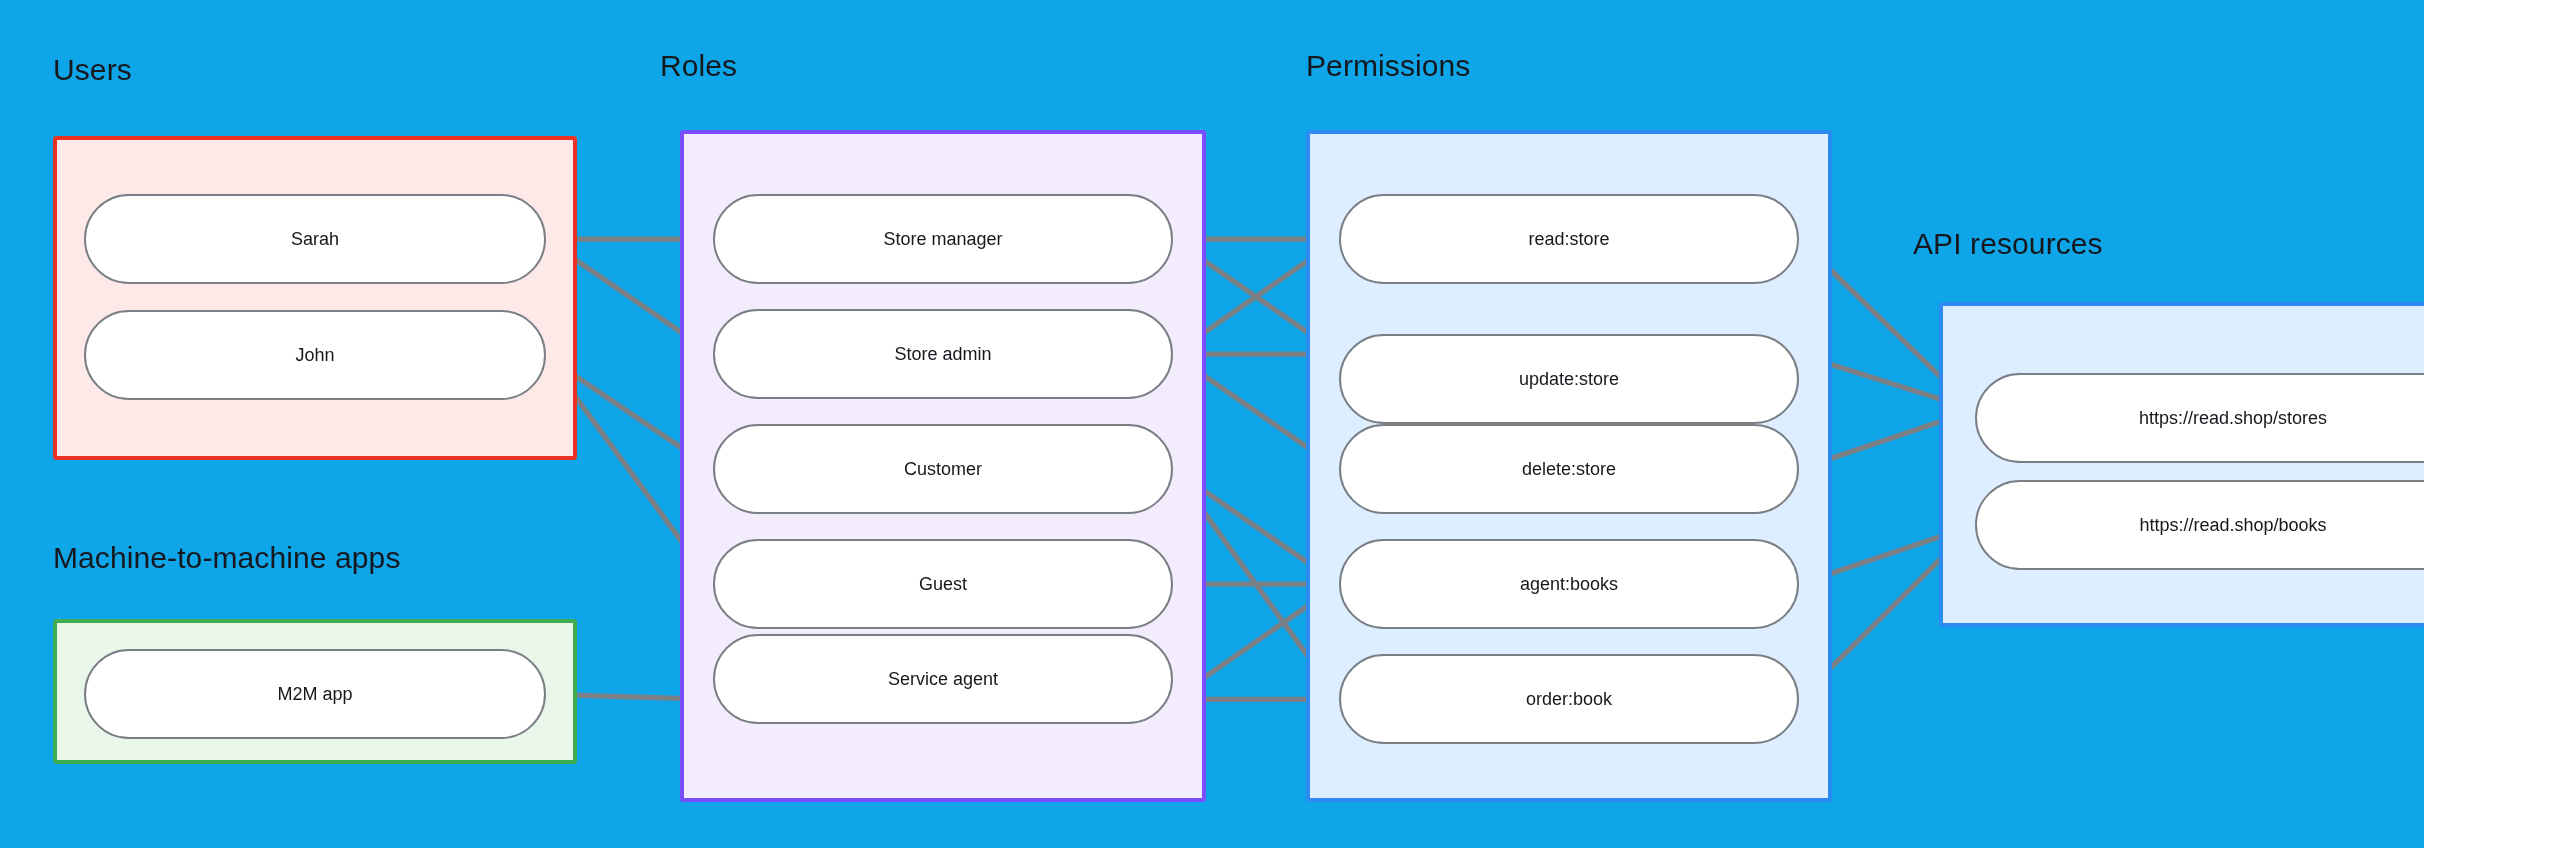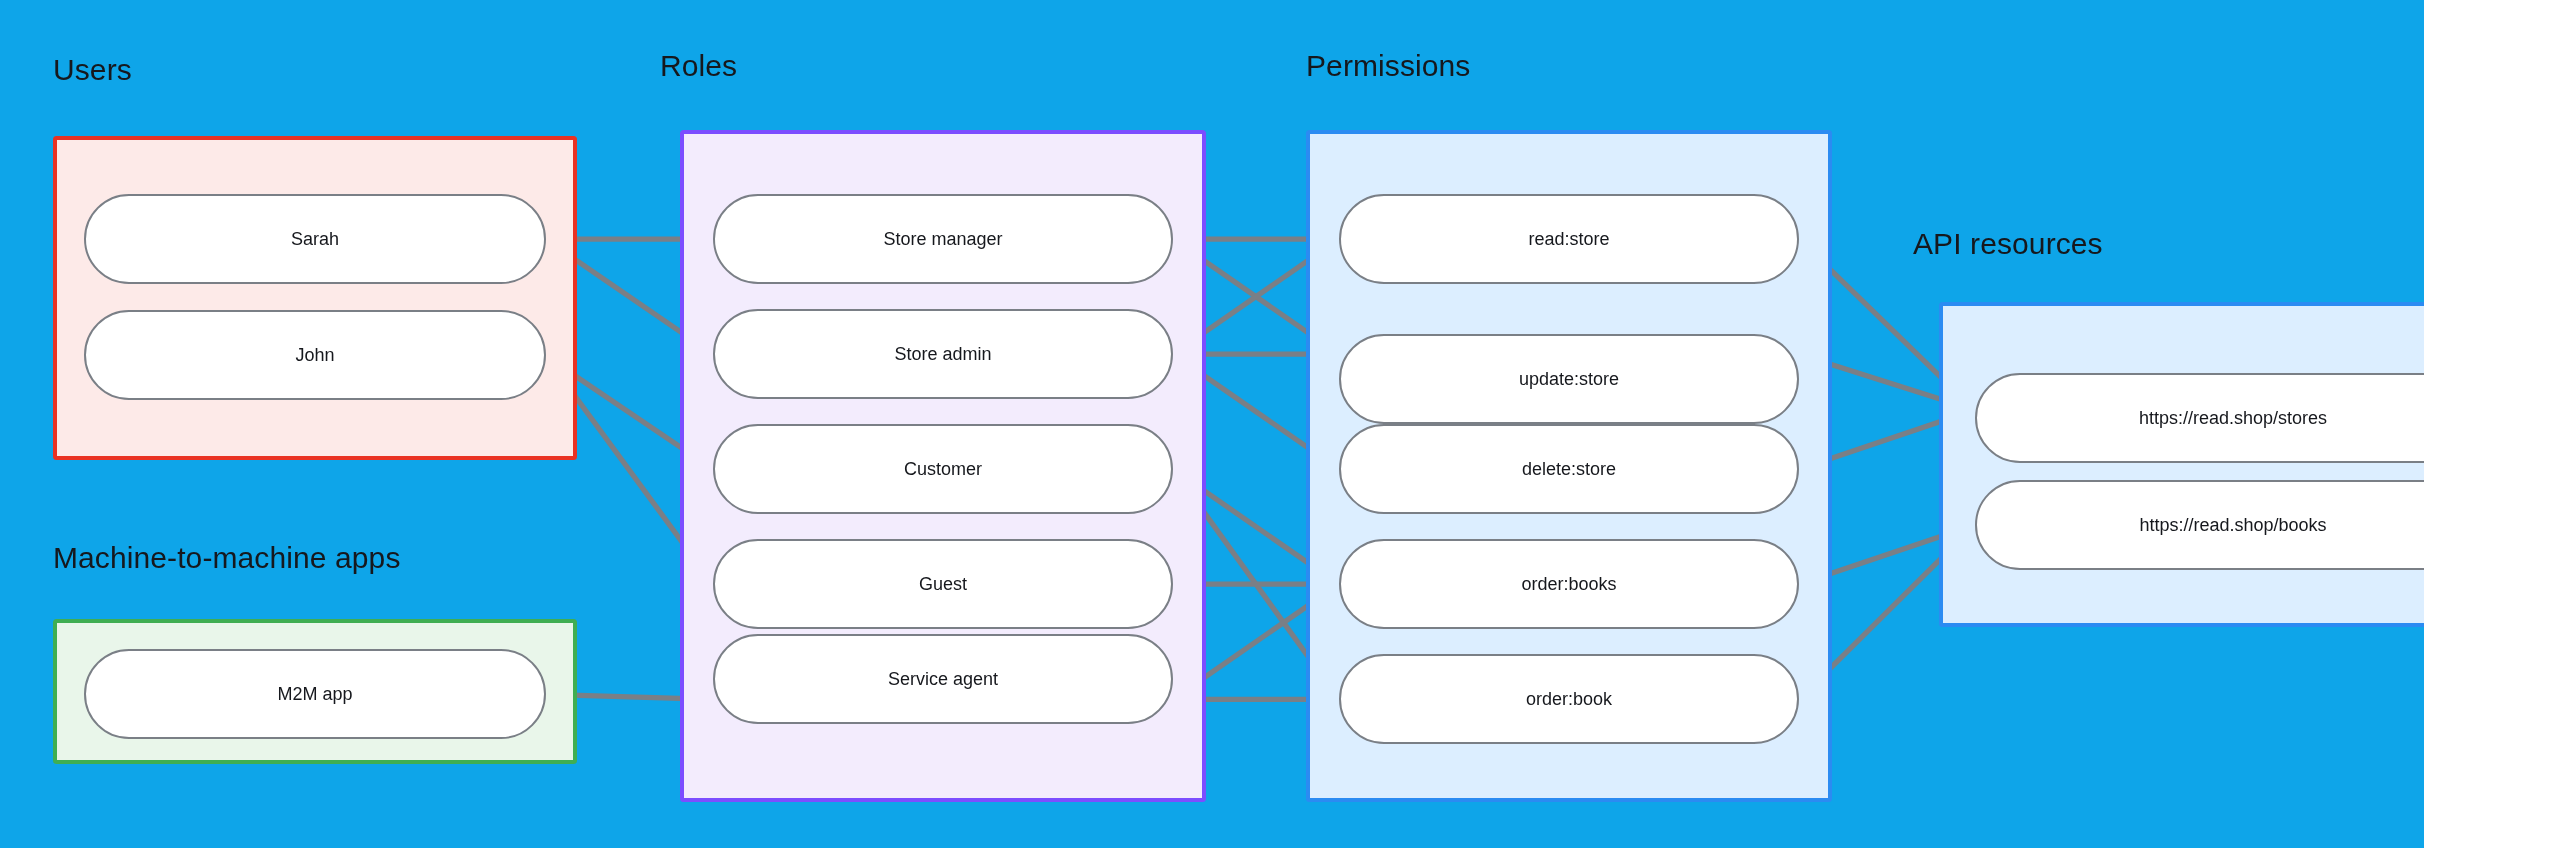--- a/index.html
+++ b/index.html
@@ -65,21 +65,21 @@
       <div class="pill" style="left: 713px; top: 194px; width: 460px; height: 90px;">Store manager</div>
       <div class="pill" style="left: 713px; top: 309px; width: 460px; height: 90px;">Store admin</div>
       <div class="pill" style="left: 713px; top: 424px; width: 460px; height: 90px;">Customer</div>
       <div class="pill" style="left: 713px; top: 539px; width: 460px; height: 90px;">Guest</div>
       <div class="pill" style="left: 713px; top: 634px; width: 460px; height: 90px; text-align: right;">Service agent</div>
       <div class="group-label" style="left: 1306px; top: 49px;">Permissions</div>
       <div class="group-box" style="left: 1306px; top: 130px; width: 526px; height: 672px; border-color: rgb(43, 139, 242); background: rgb(220, 238, 255);"></div>
       <div class="pill" style="left: 1339px; top: 194px; width: 460px; height: 90px;">read:store</div>
       <div class="pill" style="left: 1339px; top: 309px; width: 460px; height: 90px; margin-top: 25px;">update:store</div>
       <div class="pill" style="left: 1339px; top: 424px; width: 460px; height: 90px;">delete:store</div>
-      <div class="pill" style="left: 1339px; top: 539px; width: 460px; height: 90px;">order:books</div>
+      <div class="pill" style="left: 1339px; top: 539px; width: 460px; height: 90px;">agent:books</div>
       <div class="pill" style="left: 1339px; top: 654px; width: 460px; height: 90px;">order:book</div>
       <div class="group-label" style="left: 1913px; top: 227px;">API resources</div>
       <div class="group-box" style="left: 1939px; top: 302px; width: 585px; height: 325px; border-color: rgb(43, 139, 242); background: rgb(220, 238, 255);"></div>
       <div class="pill" style="left: 1975px; top: 365px; width: 516px; height: 90px; margin-top: 8px;">https://read.shop/stores</div>
       <div class="pill" style="left: 1975px; top: 480px; width: 516px; height: 90px;">https://read.shop/books</div>
     </div>
 </div>
 
 
 </body></html>

